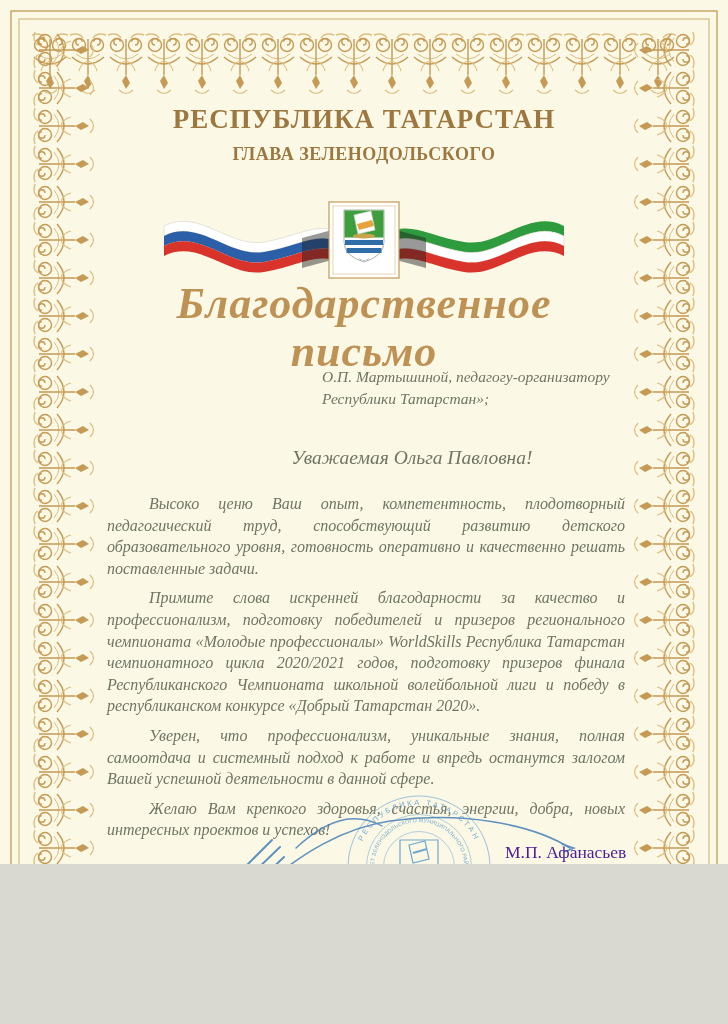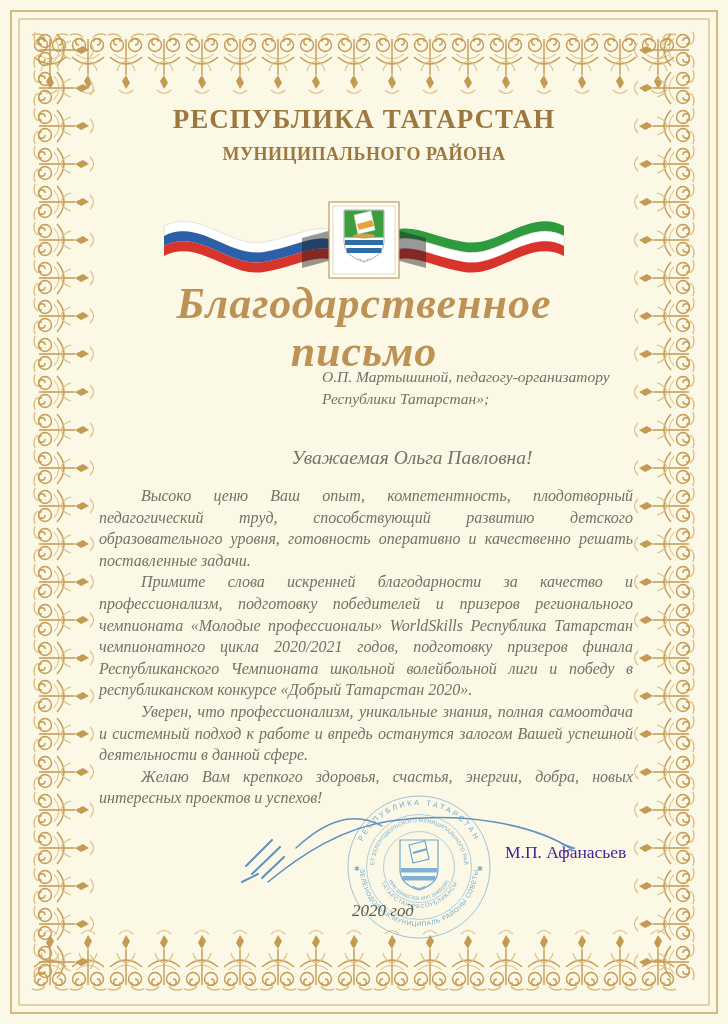--- a/index.html
+++ b/index.html
@@ -1,36 +1,36 @@
 <!DOCTYPE html>
 <html><head>
 <meta charset="utf-8">
 <style>
   html,body{margin:0;padding:0;background:#d9d9d2;}
-  .page{position:relative;width:728px;height:1024px;background:#FBF8E5;overflow:hidden;
+  .page{position:relative;width:728px;height:864px;background:#FBF8E5;overflow:hidden;
         font-family:"Liberation Serif",serif;color:#6F7465;}
   .abs{position:absolute;}
   
   .republic{top:104px;left:0;width:728px;text-align:center;
             font-size:27px;font-weight:bold;letter-spacing:1px;color:#9C7840;}
   .office{top:143px;left:0;width:728px;text-align:center;
           font-size:18px;font-weight:bold;line-height:22px;letter-spacing:.5px;color:#9C7840;}
   
   .title{top:280px;left:0;width:728px;text-align:center;font-style:italic;font-weight:bold;
          font-size:44px;line-height:48px;color:#BE9254;letter-spacing:1px;}
   
   .recipient{top:366px;left:322px;width:310px;font-style:italic;
              font-size:15.5px;line-height:21.5px;color:#6F7465;}
   
   .salutation{top:447px;left:0;width:728px;text-align:center;font-style:italic;
               font-size:19.5px;color:#6F7465;padding-left:48px;}
   
   .body-text{top:485px;left:99px;width:534px;font-style:italic;font-size:16px;
              line-height:21.6px;text-align:justify;color:#6F7465;}
-  .body-text p{margin:0;text-indent:42px;}
+  .body-text p{margin:8px;text-indent:42px;}
   
   .sig-name{top:842px;left:505px;font-size:17.5px;color:#4c1d95;}
   .sig-year{top:901px;left:334px;font-size:17px;font-style:italic;color:#5B5B50;margin-left:18px;}
   svg{display:block;}
 </style>
 </head>
 <body>
 
 <div class="page">
 
@@ -135,21 +135,21 @@
         <use href="#orn-motif" transform="translate(697,867) rotate(90)"></use>
         <use href="#orn-motif" transform="translate(31,943) rotate(-90)"></use>
         <use href="#orn-motif" transform="translate(697,905) rotate(90)"></use>
         <use href="#orn-motif" transform="translate(31,981) rotate(-90)"></use>
         <use href="#orn-motif" transform="translate(697,943) rotate(90)"></use>
       </g>
   </svg>
 
   <div class="abs republic">РЕСПУБЛИКА ТАТАРСТАН</div>
   <div class="abs office">
-    <div>МУНИЦИПАЛЬНОГО РАЙОНА</div>
+    <div>ГЛАВА ЗЕЛЕНОДОЛЬСКОГО</div>
   </div>
 
   <svg class="abs" style="left:154px;top:196px;" width="420" height="92" viewBox="0 0 420 92" xmlns="http://www.w3.org/2000/svg">
 
     <g>
       <path d="M10,30 C45,12 75,52 110,46 C140,41 160,28 178,34 L178,44 C160,38 140,51 110,56 C75,62 45,22 10,40 Z" fill="#FFFFFF" stroke="#cfcabb" stroke-width="0.5"></path>
       <path d="M10,40 C45,22 75,62 110,56 C140,51 160,38 178,44 L178,54 C160,48 140,61 110,66 C75,72 45,32 10,50 Z" fill="#2B5FA8"></path>
       <path d="M10,50 C45,32 75,72 110,66 C140,61 160,48 178,54 L178,64 C160,58 140,71 110,76 C75,82 45,42 10,60 Z" fill="#D8342C"></path>
       <path d="M148,42 L178,34 L178,64 L148,72 Z" fill="#1d1d1d" opacity="0.45"></path>
     </g>

